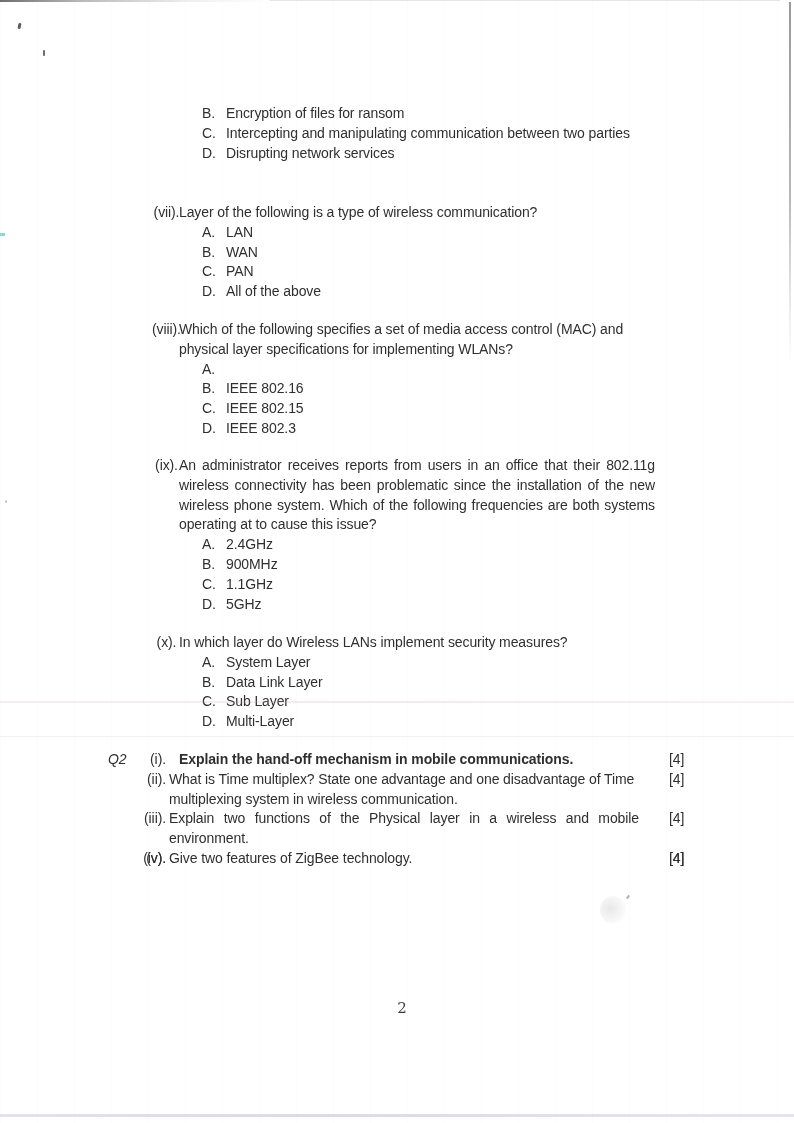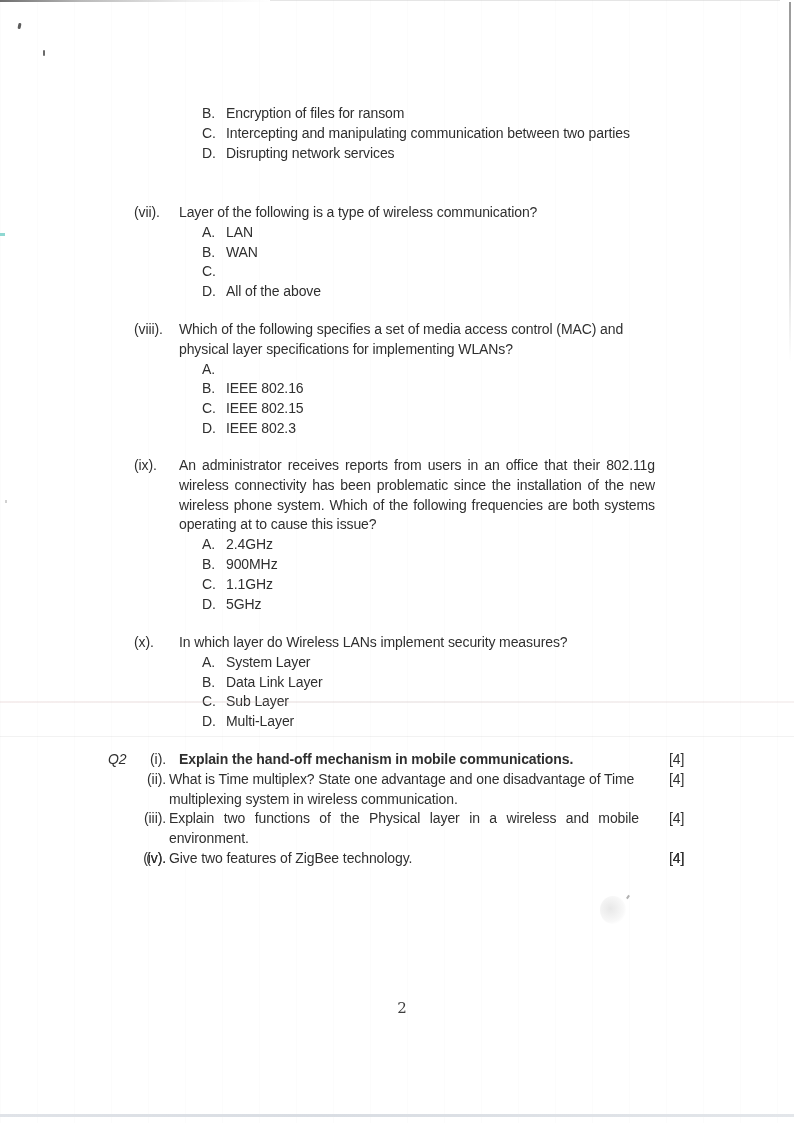--- a/index.html
+++ b/index.html
@@ -24,22 +24,22 @@
     background: repeating-linear-gradient(90deg,
       rgba(0,0,0,0.012) 0px, rgba(0,0,0,0.012) 1px,
       transparent 1px, transparent 37px);
     pointer-events: none;
   }
 
   
   .q-block { position: absolute; left: 130px; width: 600px; }
   .q-head { position: relative; }
   .q-label {
-    position: absolute; left: 4px; top: 0;
-    width: 41px; text-align: left; white-space: nowrap;
+    position: absolute; left: 16px; top: 0;
+    width: 41px; text-align: center; white-space: nowrap;
   }
   .q-text { margin-left: 49px; width: 476px; }
   .q-text.justified { text-align: justify; }
   .q-options { margin-left: 72px; }
   .opt-row { display: flex; align-items: flex-start; }
   .opt-letter { flex: 0 0 24px; }
   .opt-text { width: 430px; }
 
   
   .leading-options { position: absolute; left: 202px; top: 104px; width: 460px; }
@@ -130,20 +130,21 @@
     <div class="opt-row">
       <span class="opt-letter">A.</span>
       <span class="opt-text">LAN</span>
     </div>
     <div class="opt-row">
       <span class="opt-letter">B.</span>
       <span class="opt-text">WAN</span>
     </div>
     <div class="opt-row">
       <span class="opt-letter">C.</span>
+      <span class="opt-text">PAN</span>
     </div>
     <div class="opt-row">
       <span class="opt-letter">D.</span>
       <span class="opt-text">All of the above</span>
     </div>
   </div>
 </div>
 
 <div class="q-block" style="top:320px">
   <div class="q-head">

